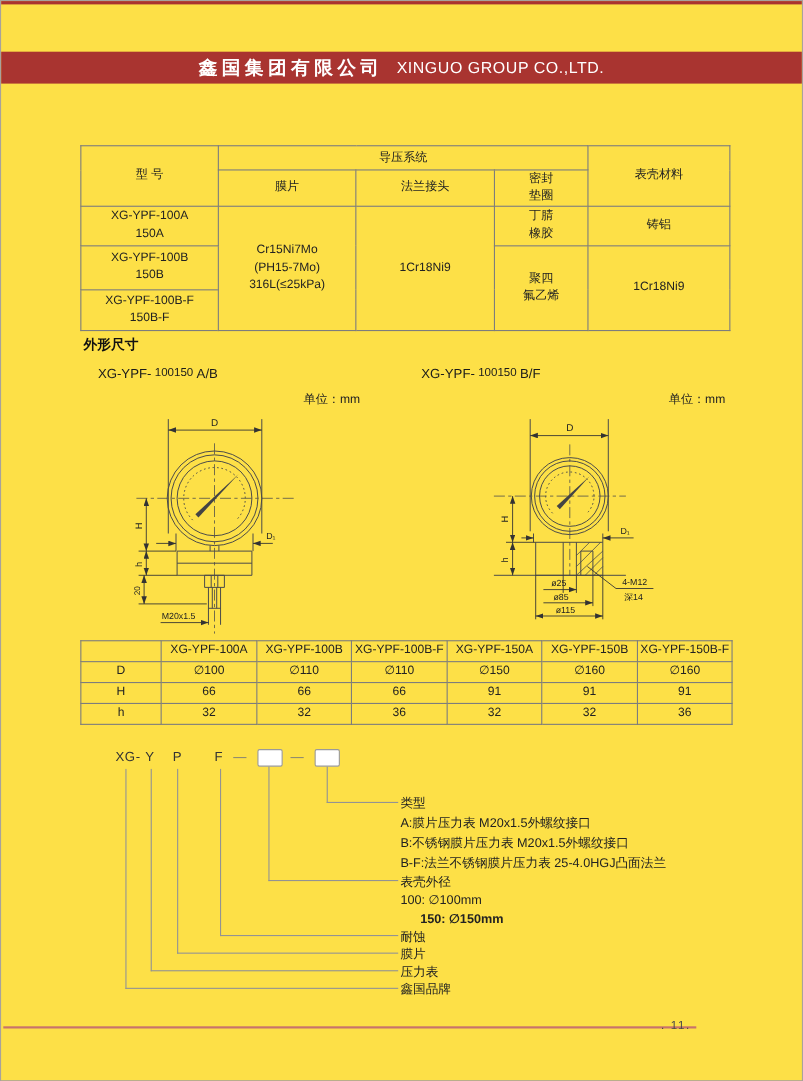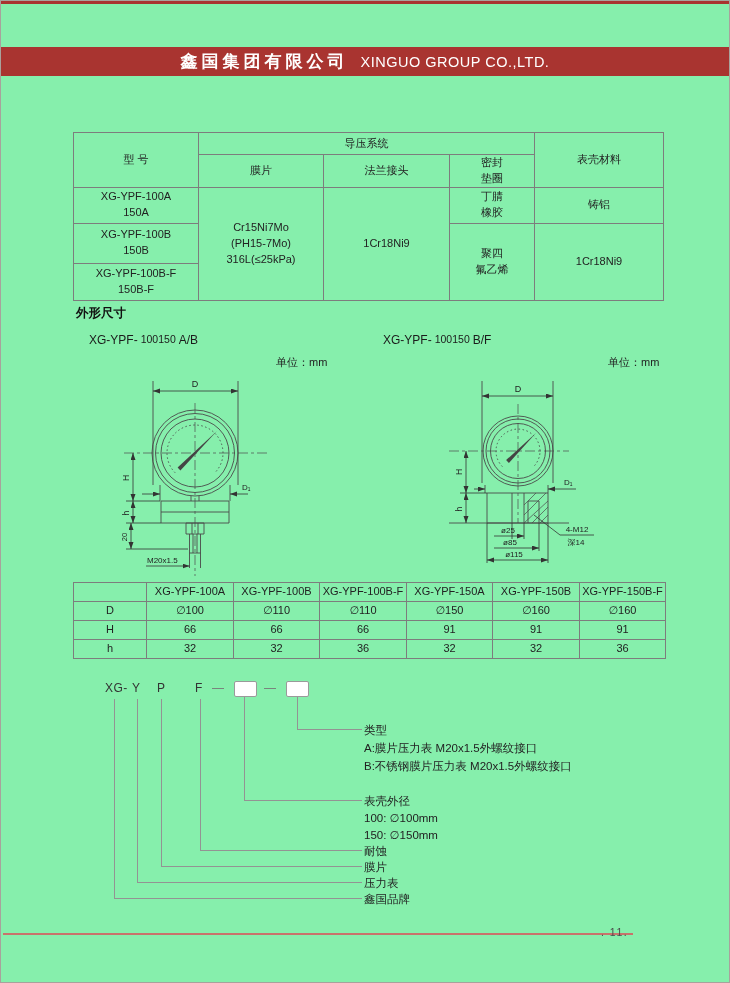--- a/index.html
+++ b/index.html
@@ -1,17 +1,17 @@
 <!DOCTYPE html>
 <html><head>
 <meta charset="utf-8">
 <style>
   html,body{margin:0;padding:0;background:#e8e8e8;}
   .page{
-    position:relative;width:730px;height:983px;background:#86efac;
+    position:relative;width:730px;height:983px;background:#fde047;
     font-family:"Liberation Sans","DejaVu Sans",sans-serif;color:#1b1b1b;
     border:1px solid #a8a29c;box-sizing:border-box;overflow:hidden;
   }
   .abs{position:absolute;}
   .topline{left:0;top:0;width:100%;height:3px;background:#a93430;}
   .banner{left:0;top:46px;width:100%;height:29px;background:#a93430;
     display:flex;align-items:center;justify-content:center;gap:12px;}
   .banner .cn{color:#fff;font-size:17px;font-weight:bold;letter-spacing:4px;white-space:nowrap;}
   .banner .en{color:#fff;font-size:14.5px;letter-spacing:0.5px;white-space:nowrap;}
   .sec-title{font-size:12.5px;font-weight:bold;color:#111;}
@@ -280,23 +280,24 @@
   <div class="abs mc-conn" style="left:296px;top:696px;width:64px;height:32px;"></div>
   <div class="abs mc-conn" style="left:243px;top:696px;width:117px;height:103px;"></div>
   <div class="abs mc-conn" style="left:199px;top:698px;width:161px;height:151px;"></div>
   <div class="abs mc-conn" style="left:160px;top:698px;width:200px;height:167px;"></div>
   <div class="abs mc-conn" style="left:136px;top:698px;width:224px;height:183px;"></div>
   <div class="abs mc-conn" style="left:113px;top:698px;width:247px;height:199px;"></div>
 
   <div class="abs mc-label" style="left:363px;top:722px;">类型</div>
   <div class="abs mc-label" style="left:363px;top:740px;">A:膜片压力表  M20x1.5外螺纹接口</div>
   <div class="abs mc-label" style="left:363px;top:758px;">B:不锈钢膜片压力表  M20x1.5外螺纹接口</div>
+  <div class="abs mc-label" style="left:363px;top:776px;">B-F:法兰不锈钢膜片压力表    25-4.0HGJ凸面法兰</div>
   <div class="abs mc-label" style="left:363px;top:793px;">表壳外径</div>
   <div class="abs mc-label" style="left:363px;top:810px;">100:  ∅100mm</div>
-  <div class="abs mc-label" style="left:363px;top:827px;">150:  ∅150mm</div>
+  <div class="abs mc-label" style="left:381px;top:827px;font-weight:bold;">150:  ∅150mm</div>
   <div class="abs mc-label" style="left:363px;top:843px;">耐蚀</div>
   <div class="abs mc-label" style="left:363px;top:859px;">膜片</div>
   <div class="abs mc-label" style="left:363px;top:875px;">压力表</div>
   <div class="abs mc-label" style="left:363px;top:891px;">鑫国品牌</div>
 
   <div class="abs footline" style="left:2px;top:932px;width:630px;"></div>
   <div class="abs pagenum" style="left:600px;top:925px;">. 11.</div>
 
 </div>
 

